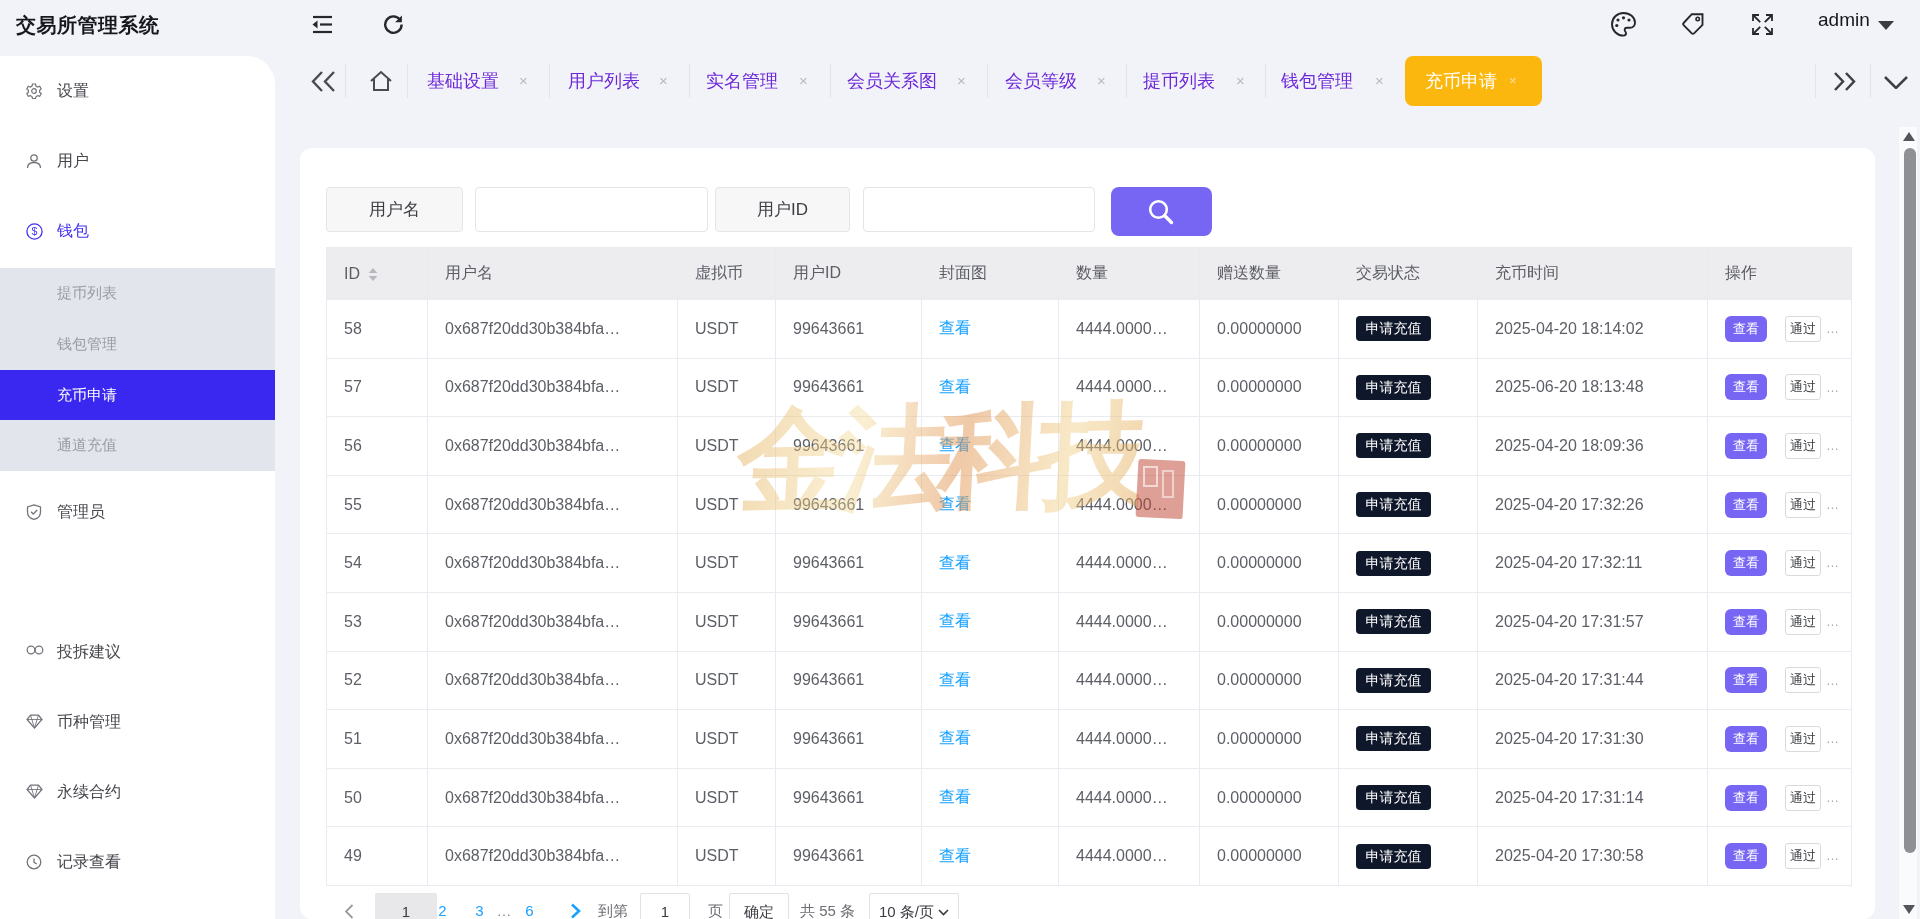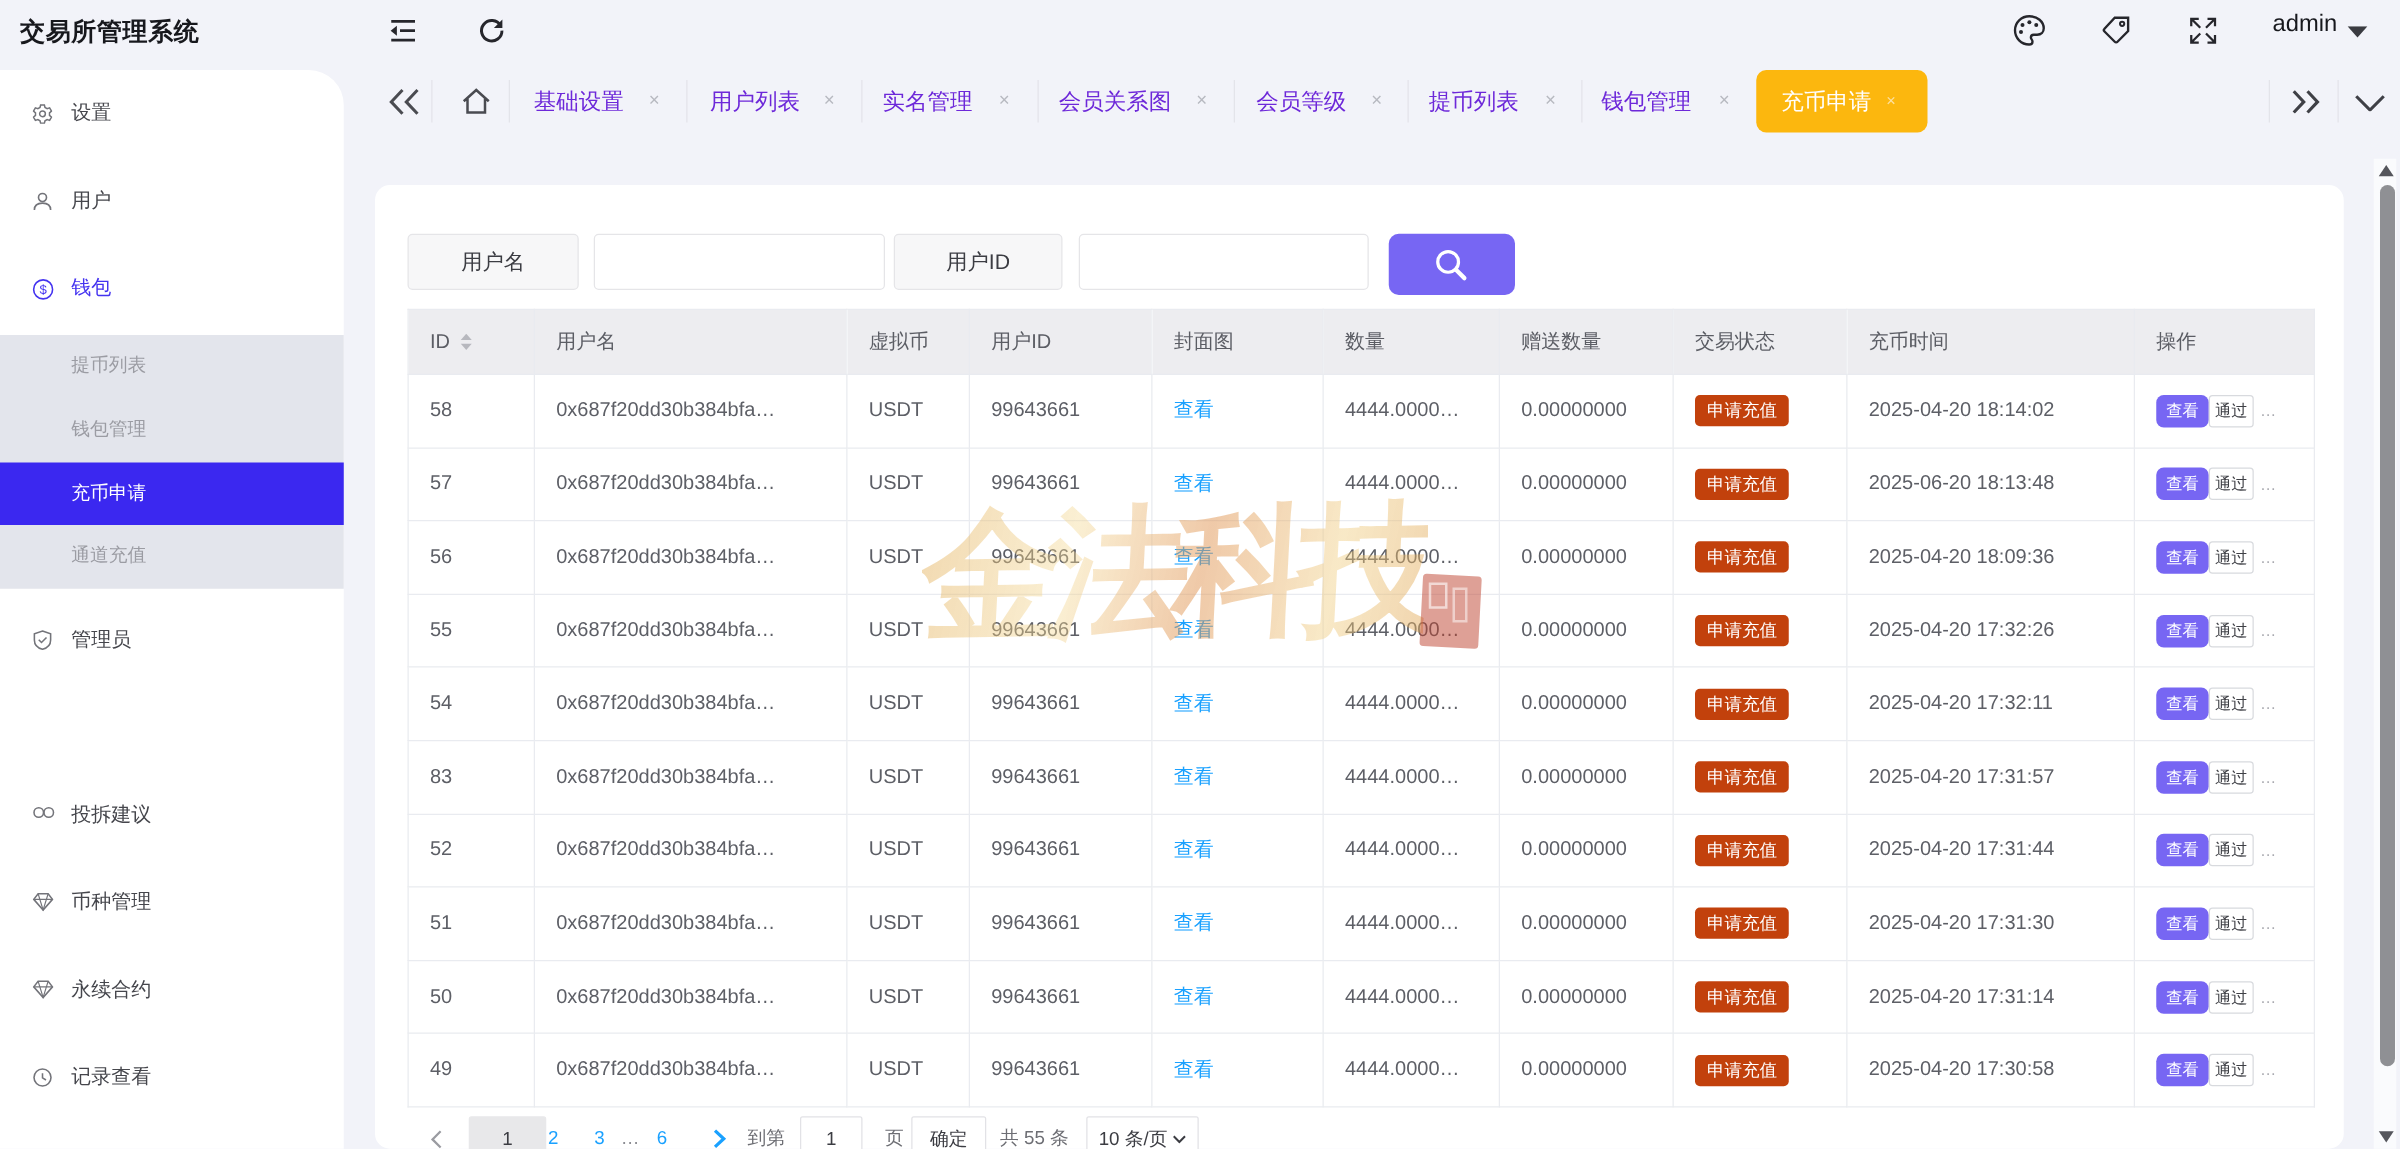--- a/index.html
+++ b/index.html
@@ -30,23 +30,23 @@
 .sbox { position:absolute; top:39px; height:45px; border:1px solid #e5e5e8; border-radius:4px; }
 .slabel { background:#f7f7f8; text-align:center; line-height:43px; font-size:17px; color:#3c3d43; }
 .sinput { background:#ffffff; }
 #searchbtn { position:absolute; left:811px; top:39px; width:101px; height:49px; background:#7766f3; border-radius:8px; }
 
 #tbl { position:absolute; left:26px; top:99px; border-collapse:collapse; table-layout:fixed; }
 #tbl th, #tbl td { border:1px solid #e9ebf0; font-weight:normal; text-align:left; padding:0 0 0 17px; font-size:16px; color:#5d5f66; white-space:nowrap; overflow:hidden; }
 #tbl th { height:52px; background:#ededf0; color:#5b5d64; }
 #tbl td { height:58.6px; background:transparent; }
 #tbl td.blue { color:#1aa1ff; }
-.badge { display:inline-block; width:75px; height:25px; line-height:25px; text-align:center; background:#c2410c; color:#fff; font-size:14px; border-radius:4px; }
+.badge { display:inline-block; width:75px; height:25px; line-height:25px; text-align:center; background:#0f172a; color:#fff; font-size:14px; border-radius:4px; }
 .btnv { display:inline-block; width:42px; height:26px; line-height:26px; text-align:center; background:#7766f3; color:#fff; font-size:13px; border-radius:6px; vertical-align:middle; }
-.btnp { display:inline-block; width:36px; height:26px; line-height:24px; text-align:center; background:#fff; border:1px solid #d8dade; color:#3f4046; font-size:13px; border-radius:3px; vertical-align:middle; margin-left:0; }
+.btnp { display:inline-block; width:36px; height:26px; line-height:24px; text-align:center; background:#fff; border:1px solid #d8dade; color:#3f4046; font-size:13px; border-radius:3px; vertical-align:middle; margin-left:18px; }
 .dots { color:#a9aab0; font-size:13px; margin-left:5px; }
 
 #wm { position:absolute; left:435px; top:242px; width:480px; height:145px; pointer-events:none; }
 
 #pager { position:absolute; left:26px; top:745px; height:36px; font-size:15px; color:#666; }
 .pg { position:absolute; top:0; height:36px; line-height:36px; white-space:nowrap; }
 .pgbox { border:1px solid #e2e2e6; border-radius:2px; text-align:center; background:#fff; }
 
 #sbtrack { position:absolute; left:1899px; top:127px; width:18px; height:792px; background:#fafbfd; }
 #sbthumb { position:absolute; left:1904px; top:148px; width:12px; height:705px; background:#8f9094; border-radius:6px; }
@@ -301,21 +301,21 @@
           <td>USDT</td>
           <td>99643661</td>
           <td class="blue">查看</td>
           <td>4444.0000…</td>
           <td>0.00000000</td>
           <td><span class="badge">申请充值</span></td>
           <td>2025-04-20 17:32:11</td>
           <td><span class="btnv">查看</span><span class="btnp">通过</span><span class="dots">…</span></td>
         </tr>
     <tr>
-          <td>83</td>
+          <td>53</td>
           <td>0x687f20dd30b384bfa…</td>
           <td>USDT</td>
           <td>99643661</td>
           <td class="blue">查看</td>
           <td>4444.0000…</td>
           <td>0.00000000</td>
           <td><span class="badge">申请充值</span></td>
           <td>2025-04-20 17:31:57</td>
           <td><span class="btnv">查看</span><span class="btnp">通过</span><span class="dots">…</span></td>
         </tr>

